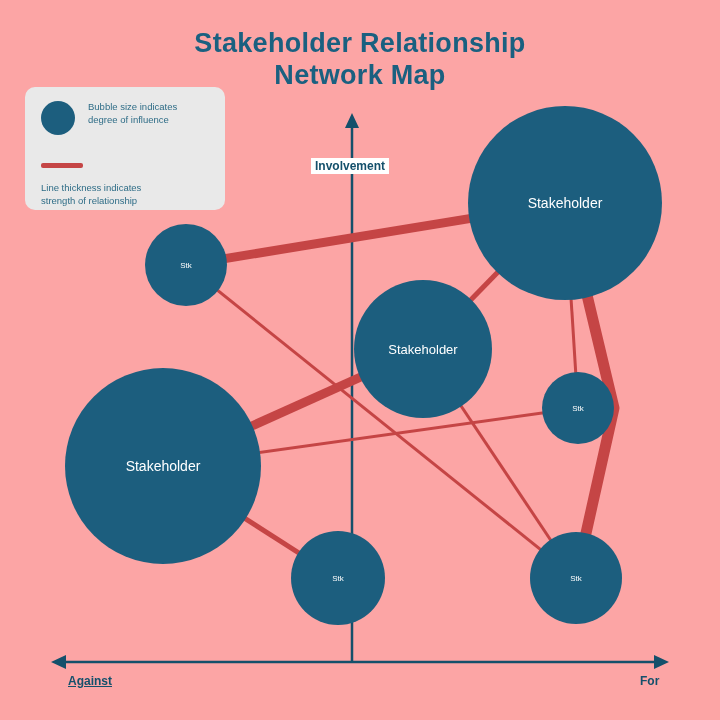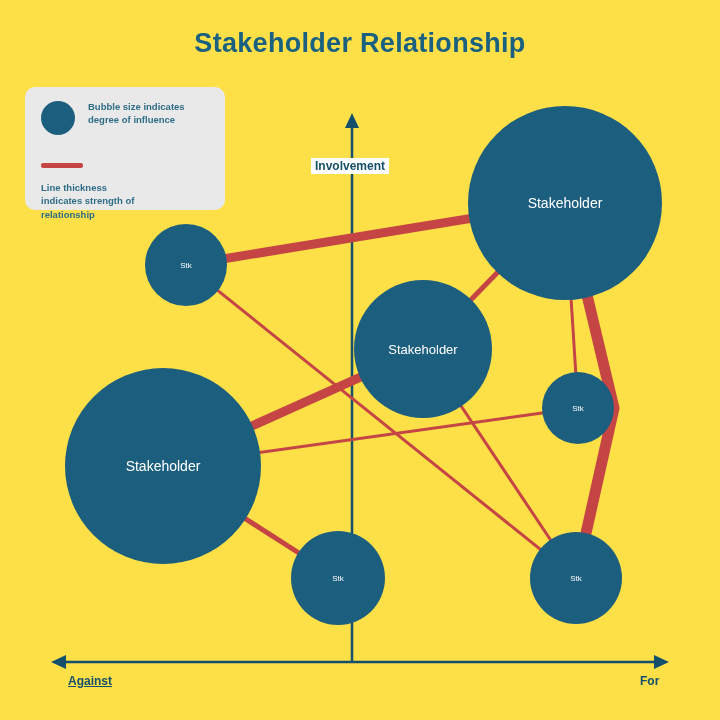--- a/index.html
+++ b/index.html
@@ -1,17 +1,17 @@
 <!DOCTYPE html>
 <html style="--bubble: #1c5e7e; --edge: #c54545; --axis: #14506b; --title: #1a6080; --legend_bg: #e9e9e9; --legend_text: #2f6d87; --node_label: #ffffff;"><head>
 <meta charset="utf-8">
 <style>
   html,body{margin:0;padding:0;background:#fff;}
   .stage{
-    position:relative;width:720px;height:720px;background:#fde047;
+    position:relative;width:720px;height:720px;background:#fca5a5;
     font-family:"Liberation Sans",sans-serif;overflow:hidden;
   }
   .title{
     position:absolute;top:27px;left:0;width:100%;text-align:center;
     font-size:27px;font-weight:600;line-height:1.2;color:var(--title);
     letter-spacing:.3px;
   }
   .legend{
     position:absolute;left:25px;top:87px;width:200px;height:123px;
     background:var(--legend_bg);border-radius:10px;
@@ -19,40 +19,41 @@
   .legend-row{position:absolute;left:16px;right:8px;display:flex;gap:13px;align-items:flex-start;}
   .legend-row.r1{top:13px;}
   .legend-row.r2{top:70px;flex-direction:column;}
   .legend-bubble{
     width:34px;height:34px;border-radius:50%;background:var(--bubble);flex:none;margin-top:1px;
   }
   .legend-line{
     width:42px;height:5px;background:var(--edge);flex:none;margin-top:6px;border-radius:2px;
   }
   .legend-text{
-    font-size:9.5px;line-height:1.4;color:var(--legend_text);width:106px;font-weight:bold;
+    font-size:9.5px;line-height:1.4;color:var(--legend_text);width:106px;
   }
   .axis-label{
     position:absolute;font-weight:700;font-size:12px;color:var(--axis);
   }
   .axis-label.involvement{
     top:158px;left:350px;transform:translateX(-50%);
     background:#fff;padding:1px 4px;white-space:nowrap;
   }
   .axis-label.against{left:68px;top:674px;text-decoration:underline;}
   .axis-label.for{left:640px;top:674px;text-align:right;}
   svg text{font-family:"Liberation Sans",sans-serif;}
 </style>
 </head>
 <body>
 
 <div class="stage">
 
   <div class="title">
     <div>Stakeholder Relationship</div>
+    <div>Network Map</div>
   </div>
 
   <svg id="diagram" width="720" height="720" viewBox="0 0 720 720" style="position:absolute;left:0;top:0">
     <g id="axes">
       <line class="axis-stroke" x1="352" y1="127" x2="352" y2="662" stroke-width="2.5" stroke="#14506b"></line>
       <polygon class="axis-fill" points="352,113 345,128 359,128" fill="#14506b"></polygon>
       <line class="axis-stroke" x1="63" y1="662" x2="657" y2="662" stroke-width="2.5" stroke="#14506b"></line>
       <polygon class="axis-fill" points="51,662 66,655 66,669" fill="#14506b"></polygon>
       <polygon class="axis-fill" points="669,662 654,655 654,669" fill="#14506b"></polygon>
     </g>

